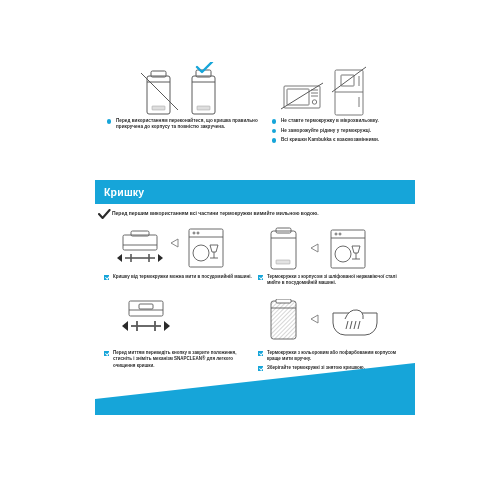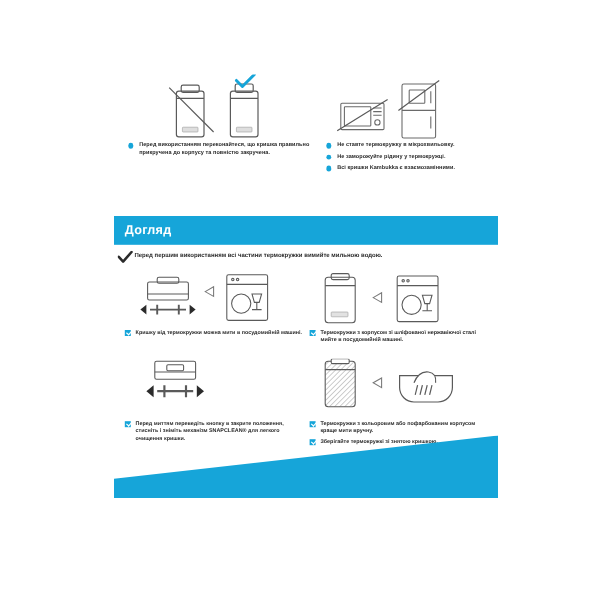--- a/index.html
+++ b/index.html
@@ -269,21 +269,21 @@
           </li>
           <li class="bullet-item">
             <span class="dot"></span>
             <span>Всі кришки Kambukka є взаємозамінними.</span>
           </li>
         </ul>
       </div>
     </div>
 
     <div class="care-banner">
-      <span class="care-title">Догляд</span>
+      <span class="care-title">Кришку</span>
     </div>
 
     <div class="care-lead">
       <span class="care-lead-check">
         <svg width="13" height="11" viewBox="0 0 13 11">
           <polyline points="1,5 4.6,9 11.6,1" fill="none" stroke="#2b2b2b" stroke-width="2.1" stroke-linecap="round" stroke-linejoin="round"></polyline>
         </svg>
       </span>
       <span class="care-lead-text">Перед першим використанням всі частини термокружки вимийте мильною водою.</span>
     </div>

